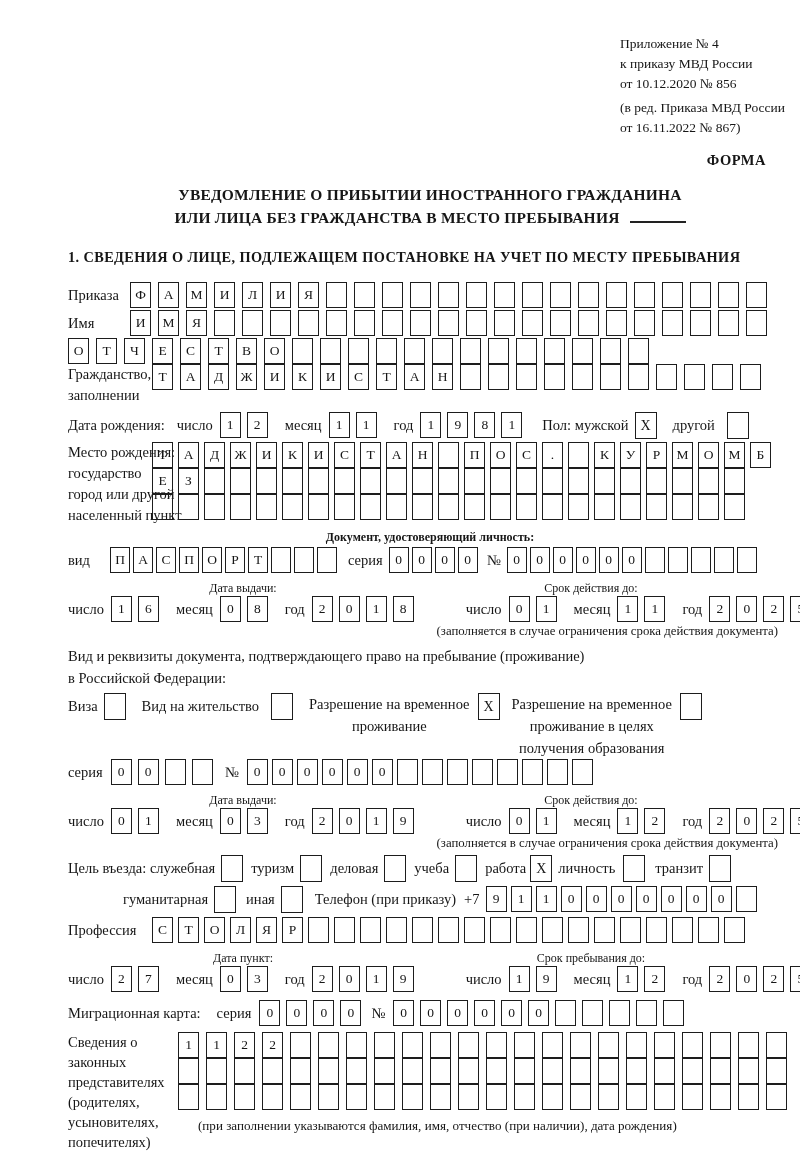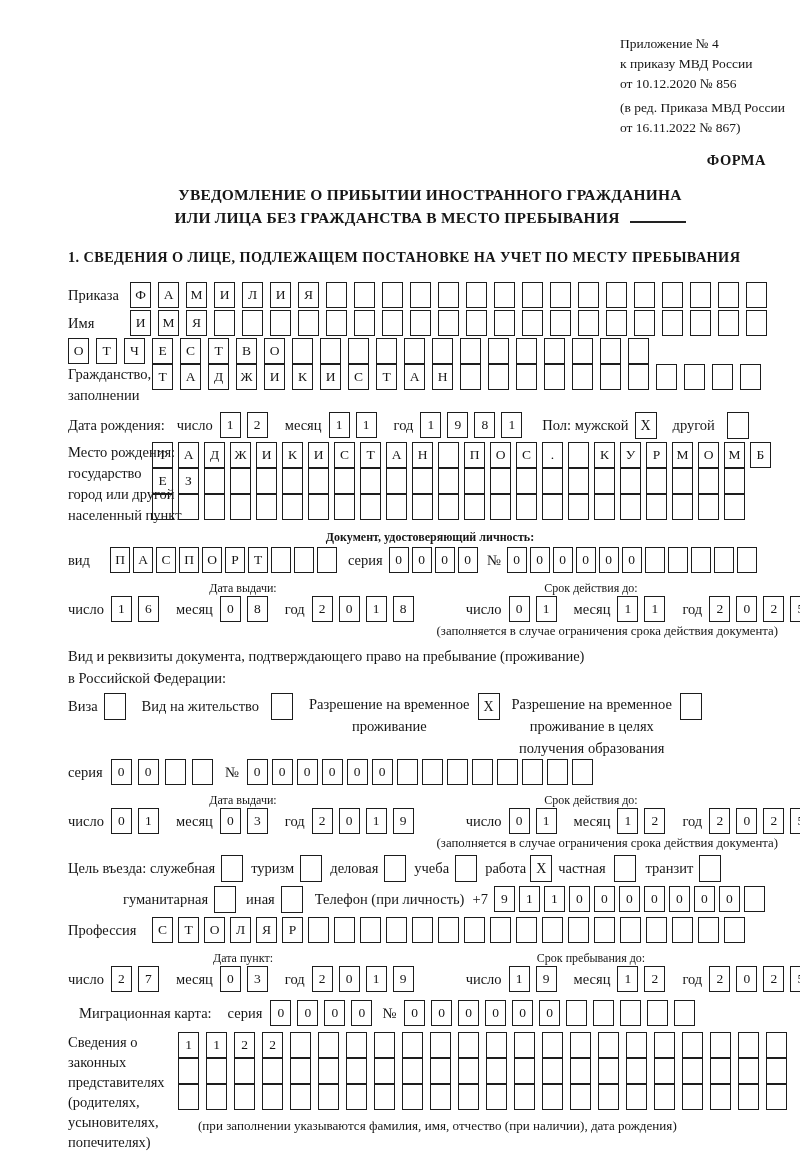--- a/index.html
+++ b/index.html
@@ -33,21 +33,21 @@
   .dategroup .dgl:first-child{margin-left:0;}
   .dg2{margin-left:46px;}
   .dhead{display:flex;font-size:12px;margin-top:8px;align-items:flex-end;}
   .dh1{width:350px;text-align:center;flex:none;}
   .dh2{width:330px;text-align:center;flex:none;margin-left:8px;}
   .note{text-align:right;font-size:12.8px;margin-top:2px;padding-right:14px;}
   .para{font-size:14.5px;line-height:22px;margin-top:6px;}
   .dochead{text-align:center;font-weight:bold;font-size:12px;margin-top:4px;}
   .cellrows .cells{margin-top:0;}
   .mt0{margin-top:0;}.mt2{margin-top:2px;}.mt3{margin-top:3px;}.mt4{margin-top:4px;}
-  .mt6{margin-top:6px;}.mt8{margin-top:8px;margin-left:11px;}.mt16{margin-top:16px;}
+  .mt6{margin-top:6px;}.mt8{margin-top:8px;}.mt16{margin-top:16px;}
   .ml4{margin-left:4px;}.ml6{margin-left:6px;}.ml8{margin-left:8px;}.ml10{margin-left:10px;}
   .ml12{margin-left:12px;}.ml14{margin-left:14px;}.ml16{margin-left:16px;}
   .indent55{width:55px;flex:none;}
   .legnote{font-size:13.1px;margin-top:8px;margin-left:20px;white-space:nowrap;}
 </style>
 </head>
 <body>
 
 <div class="page">
 
@@ -486,33 +486,33 @@
     <div class="lbl">Цель въезда: служебная</div>
     <span class="cbox ml6"></span>
     <div class="lbl ml8">туризм</div>
     <span class="cbox ml6"></span>
     <div class="lbl ml8">деловая</div>
     <span class="cbox ml6"></span>
     <div class="lbl ml8">учеба</div>
     <span class="cbox ml6"></span>
     <div class="lbl ml8">работа</div>
     <span class="cbox ml4">X</span>
-    <div class="lbl ml6">частная</div>
+    <div class="lbl ml6">личность</div>
     <span class="cbox ml8"></span>
     <div class="lbl ml10">транзит</div>
     <span class="cbox ml6"></span>
   </div>
 
   <div class="frow mt4">
     <div class="indent55"></div>
     <div class="lbl">гуманитарная</div>
     <span class="cbox ml6"></span>
     <div class="lbl ml10">иная</div>
     <span class="cbox ml6"></span>
-    <div class="lbl ml12">Телефон (при личность)</div>
+    <div class="lbl ml12">Телефон (при приказу)</div>
     <div class="lbl ml8">+7</div>
     <div class="cells g4 ml6">
         <span class="cell">9</span>
         <span class="cell">1</span>
         <span class="cell">1</span>
         <span class="cell">0</span>
         <span class="cell">0</span>
         <span class="cell">0</span>
         <span class="cell">0</span>
         <span class="cell">0</span>

